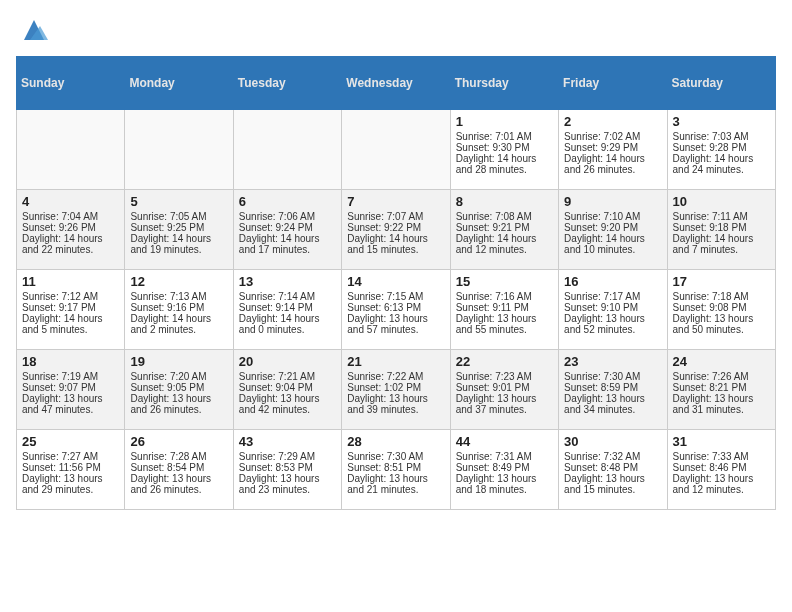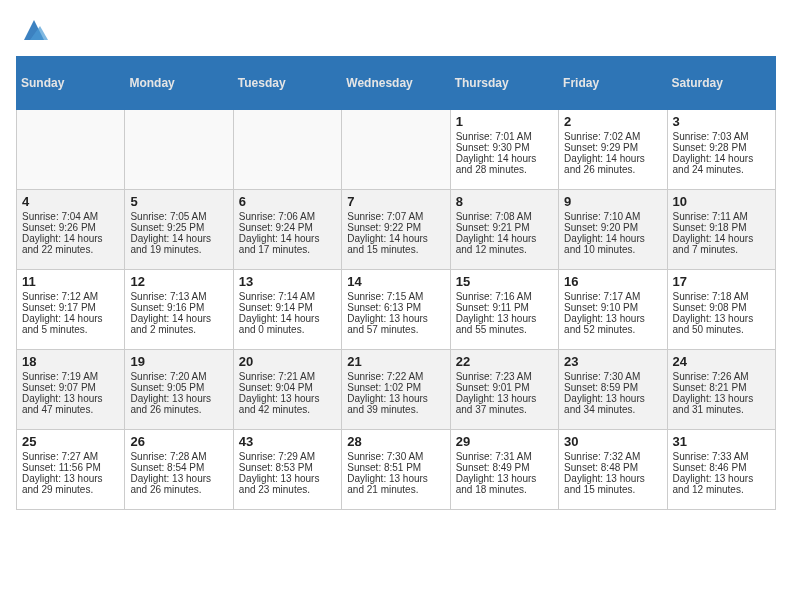--- a/index.html
+++ b/index.html
@@ -326,21 +326,21 @@
           <div>and 23 minutes.</div>
         </td>
         <td>
           <span class="day-num">28</span>
           <div>Sunrise: 7:30 AM</div>
           <div>Sunset: 8:51 PM</div>
           <div>Daylight: 13 hours</div>
           <div>and 21 minutes.</div>
         </td>
         <td>
-          <span class="day-num">29</span>
+          <span class="day-num">44</span>
           <div>Sunrise: 7:31 AM</div>
           <div>Sunset: 8:49 PM</div>
           <div>Daylight: 13 hours</div>
           <div>and 18 minutes.</div>
         </td>
         <td>
           <span class="day-num">30</span>
           <div>Sunrise: 7:32 AM</div>
           <div>Sunset: 8:48 PM</div>
           <div>Daylight: 13 hours</div>

